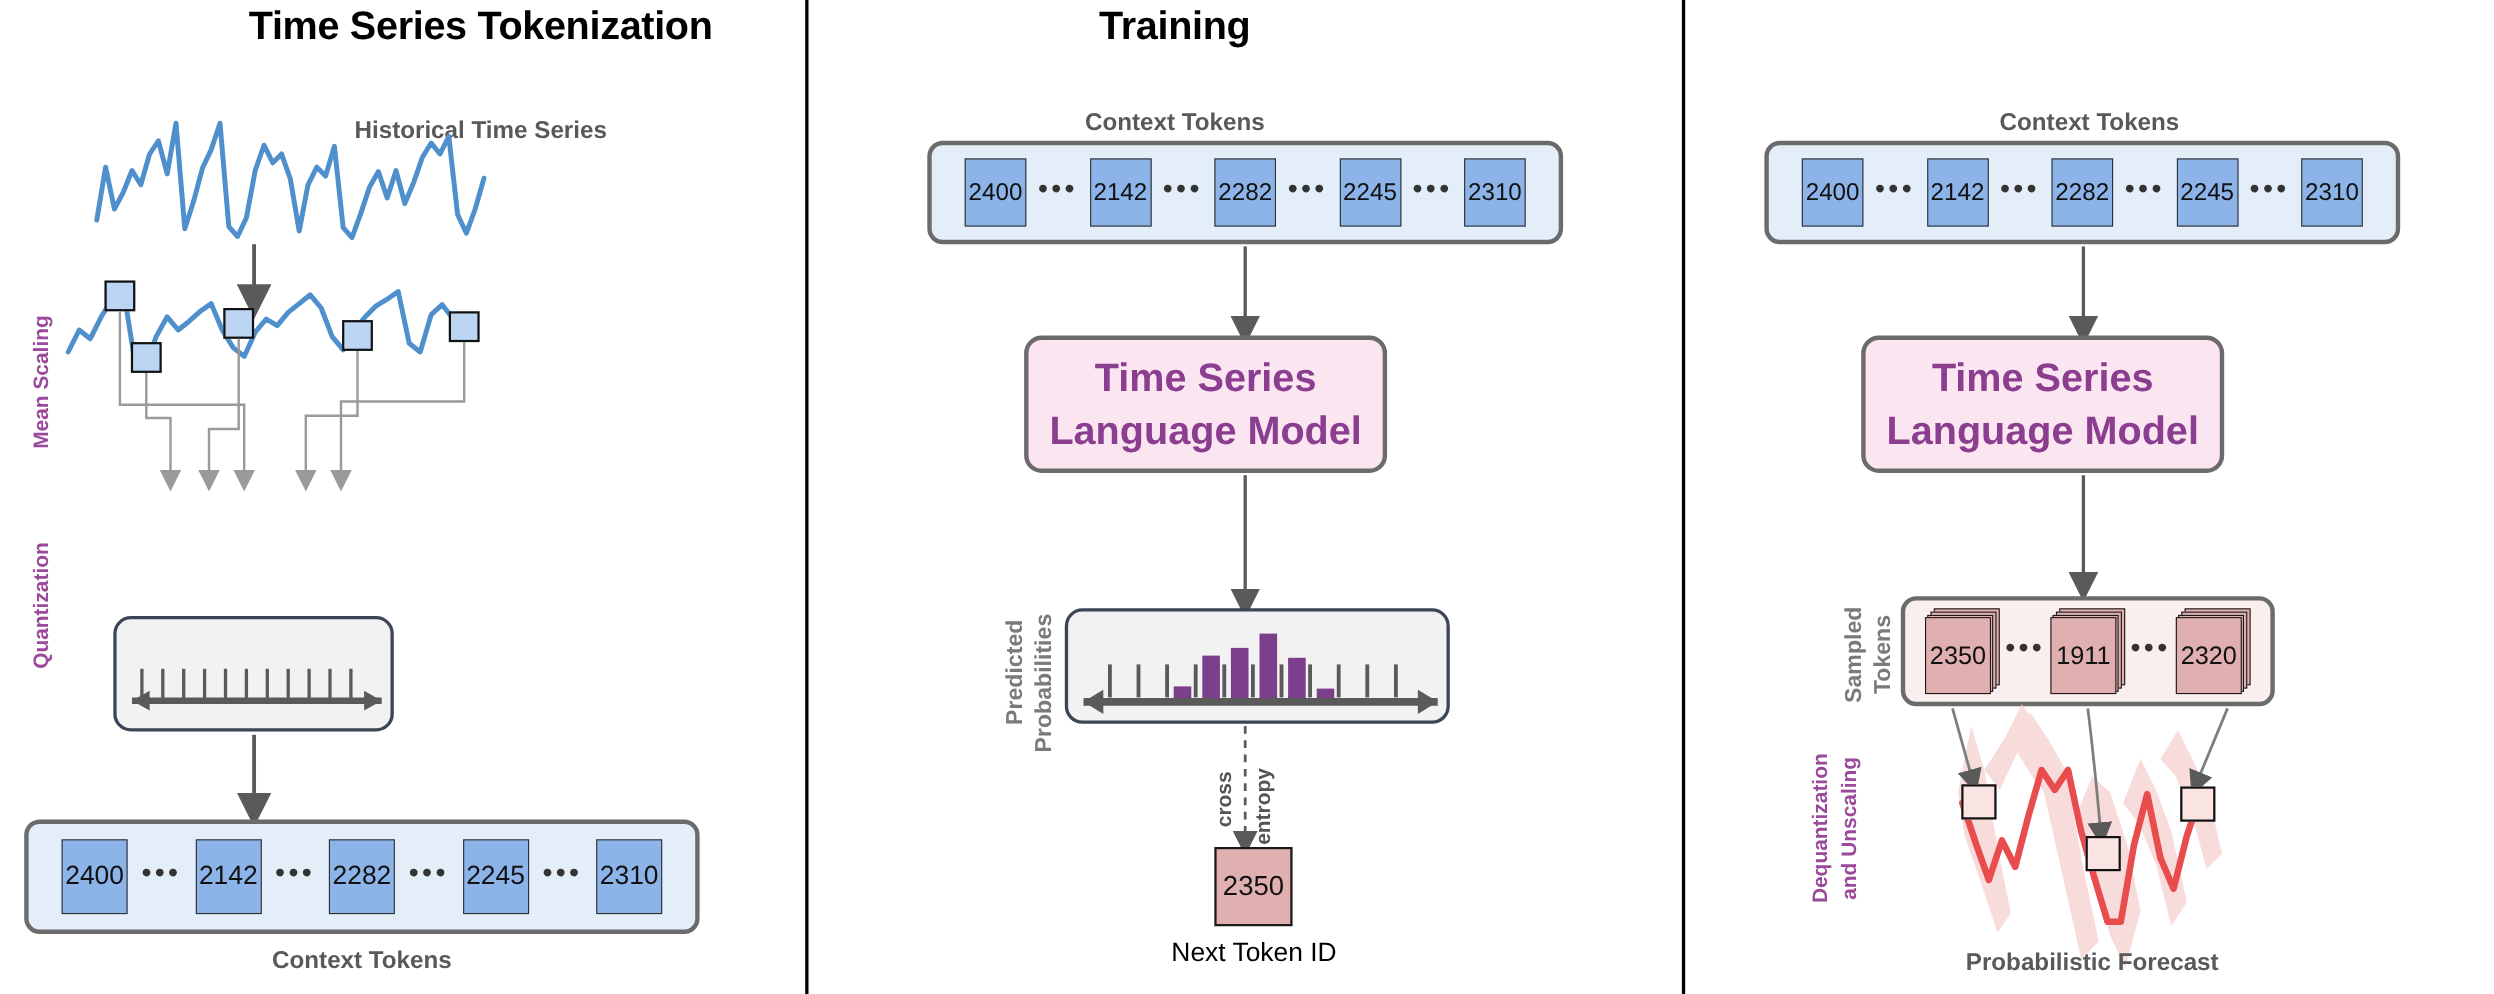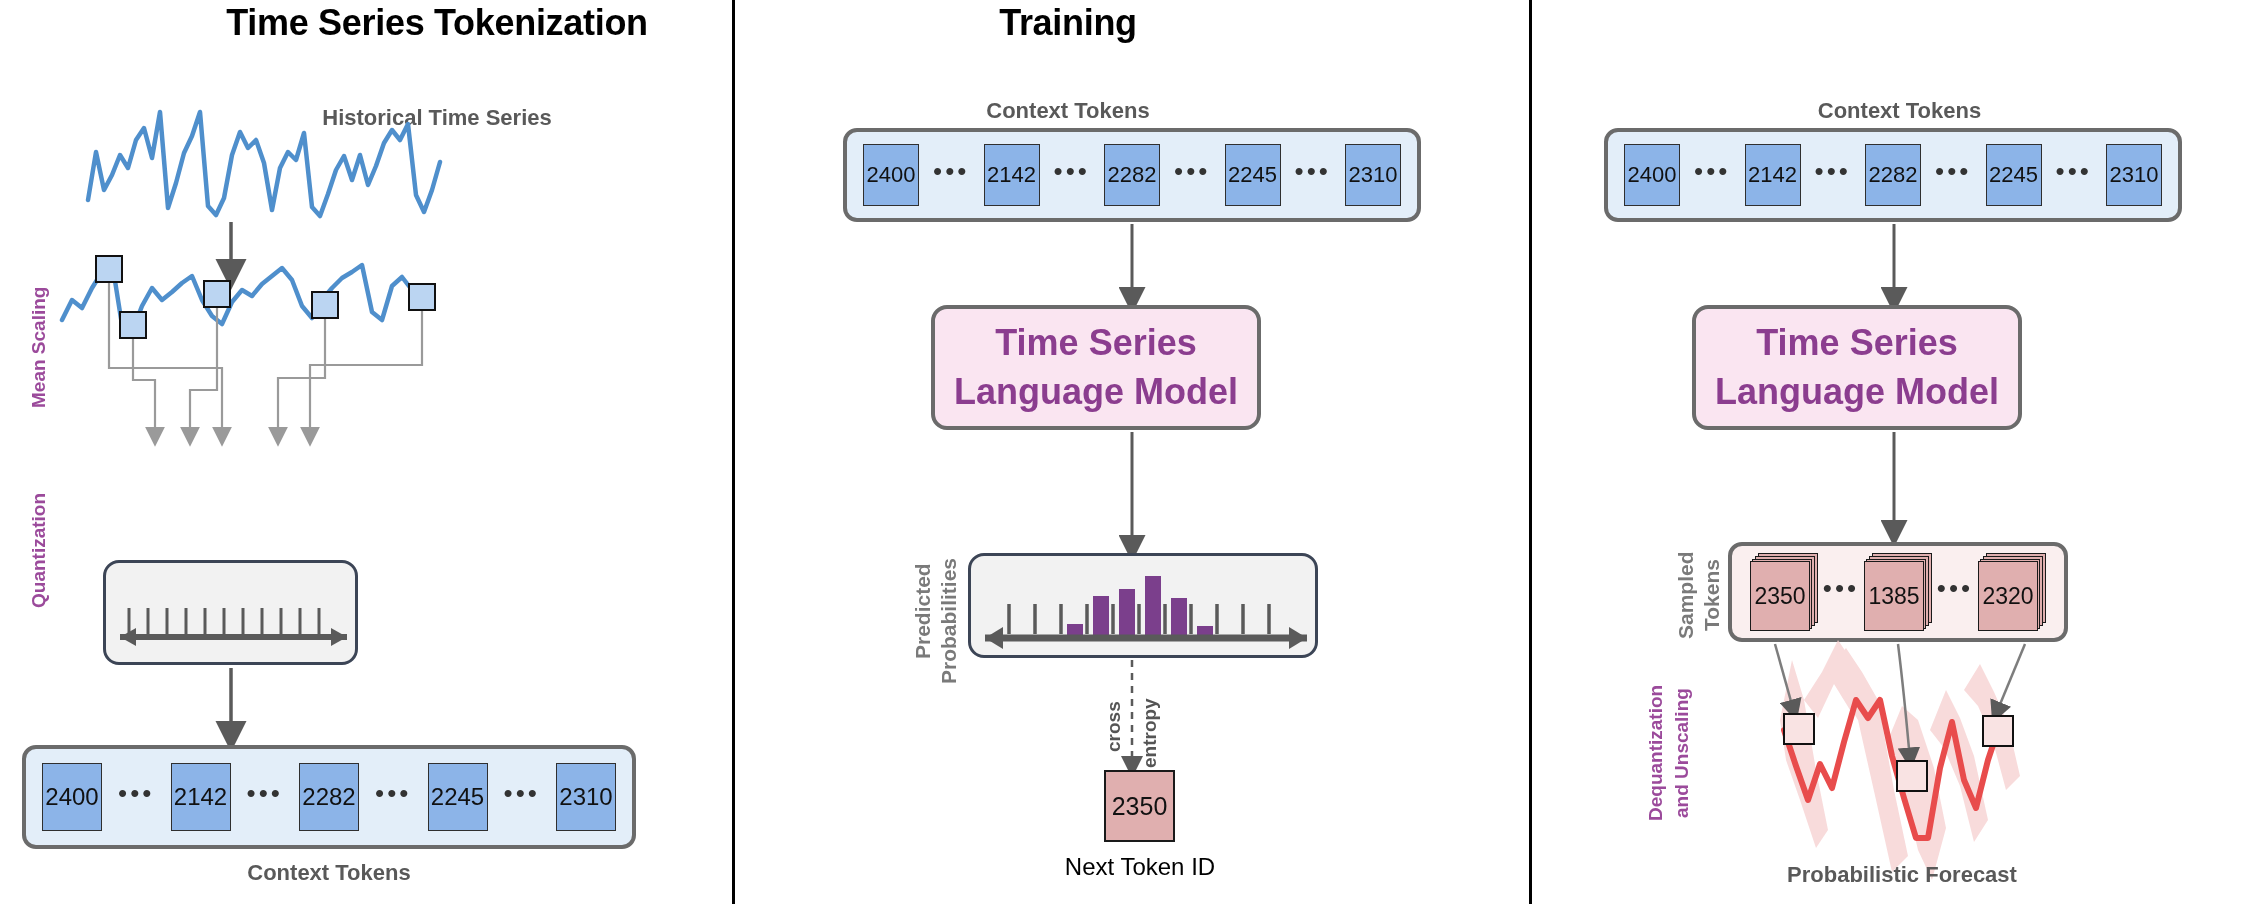--- a/index.html
+++ b/index.html
@@ -34,21 +34,21 @@
     text-align: center; line-height: 1.15;
   }
 
   
   .token-box {
     position: absolute;
     background: #E3EEF9;
     border: 4px solid #6B6B6B;
     border-radius: 14px;
     display: flex; align-items: center; justify-content: space-between;
-    padding: 0 16px;
+    padding: 0 30px;
   }
   .token {
     background: #8CB4E8;
     border: 1.6px solid #2f2f2f;
     display: flex; align-items: center; justify-content: center;
     font-size: 24px; color: #111;
     width: 60px; height: 68px;
     flex: 0 0 auto;
   }
   .dots { font-size: 26px; color: #333; letter-spacing: 3px; line-height: 1; padding-bottom: 8px; }
@@ -313,21 +313,21 @@
         <i></i>
           <i></i>
           <i></i>
           <span>2350</span>
       </div>
       <div class="dots">•••</div>
       <div class="stack">
         <i></i>
           <i></i>
           <i></i>
-          <span>1385</span>
+          <span>1911</span>
       </div>
       <div class="dots">•••</div>
       <div class="stack">
         <i></i>
           <i></i>
           <i></i>
           <span>2320</span>
       </div>
     </div>
 

